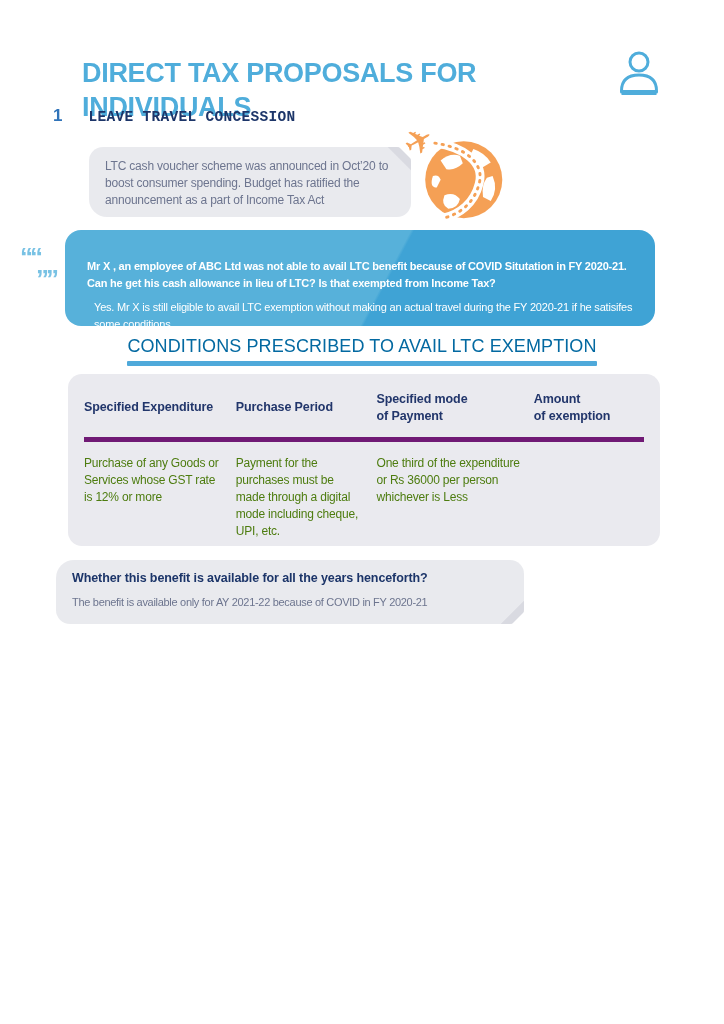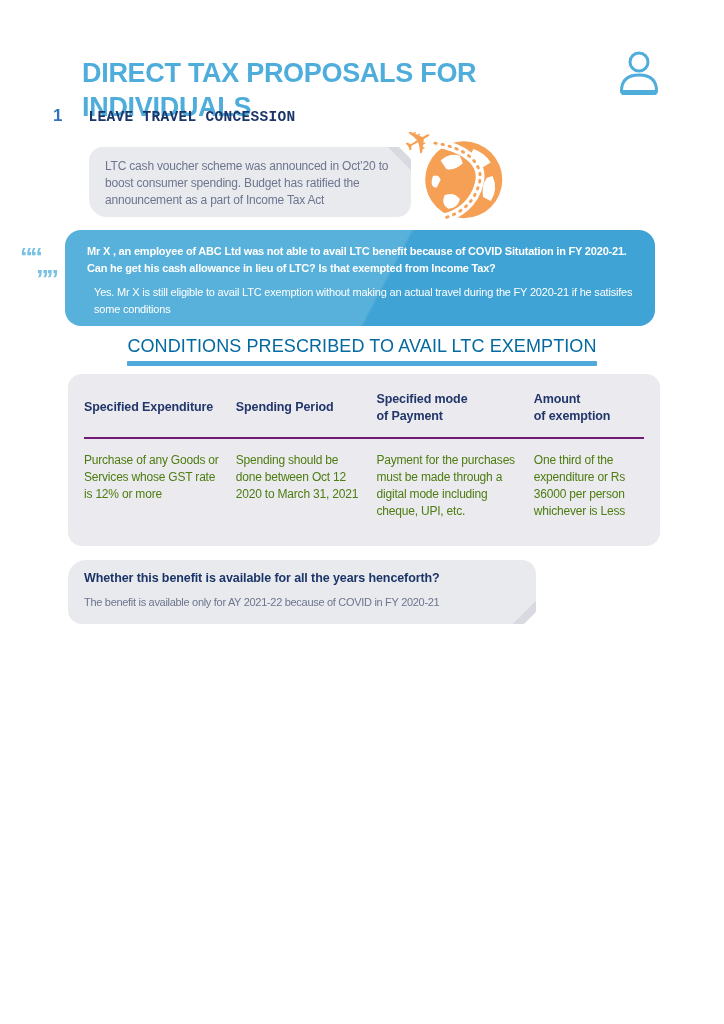--- a/index.html
+++ b/index.html
@@ -22,56 +22,56 @@
     border-radius:14px;
   }
   .intro-box{
     left:89px;top:147px;width:322px;height:70px;
     padding:11px 16px;box-sizing:border-box;
     font-size:12px;letter-spacing:-0.2px;line-height:1.4;
     background:linear-gradient(225deg,rgba(255,255,255,0) 0px,rgba(255,255,255,0) 8px,#d9dae1 9px,#d9dae1 16px,#e9eaee 17px);
     border-radius:14px 14px 14px 18px;
   }
   .faq-box{
-    left:68px;top:560px;width:468px;height:64px;
+    left:56px;top:560px;width:468px;height:64px;
     padding:11px 16px;box-sizing:border-box;
     background:linear-gradient(315deg,rgba(255,255,255,0) 0px,rgba(255,255,255,0) 8px,#d9dae1 9px,#d9dae1 16px,#e9eaee 17px);
     border-radius:18px 14px 14px 14px;
   }
   .faq-q{font-size:12.5px;font-weight:700;color:#1C3569;letter-spacing:-0.1px;}
   .faq-a{margin-top:11px;font-size:11px;letter-spacing:-0.3px;color:#6D758F;}
   
   .travel-icon{position:absolute;left:404px;top:115px;}
   
   .qa-box{
     position:absolute;left:65px;top:230px;width:590px;height:96px;
     box-sizing:border-box;padding:13px 14px 12px 22px;
     background:linear-gradient(118deg,#57B1DA 0%,#57B1DA 54%,#3FA3D5 54.5%);
     border-radius:16px;color:#ffffff;
   }
-  .qa-q{font-size:11px;font-weight:700;letter-spacing:-0.2px;line-height:1.55;}
+  .qa-q{font-size:11px;font-weight:700;letter-spacing:-0.2px;line-height:1.55;margin-top:15px;}
   .qa-a{margin-top:7px;font-size:11px;letter-spacing:-0.2px;line-height:1.5;margin-left:7px;}
   .quote-marks{position:absolute;left:20px;top:244px;color:#79C2E4;font-weight:700;line-height:1;}
   .quote-open{font-size:26px;letter-spacing:-3px;}
   .quote-close{font-size:26px;letter-spacing:-3px;margin-left:16px;margin-top:-4px;}
   
   .cond-wrap{position:absolute;left:0;top:336px;width:724px;text-align:center;}
   .cond-inner{display:inline-block;}
   .cond-heading{font-size:18px;font-weight:400;letter-spacing:0.1px;color:#0369a1;}
   .cond-bar{height:5px;background:#4FA9DA;margin-top:4px;border-radius:1px;}
   
   .table{
     position:absolute;left:68px;top:374px;width:592px;height:172px;
     box-sizing:border-box;background:#EAEAEF;border-radius:14px;
     padding:0 16px;
   }
   .t-head,.t-body{
     display:grid;grid-template-columns:1.25fr 1.15fr 1.3fr 1fr;column-gap:14px;
   }
-  .t-head{height:59px;align-items:center;border-bottom:2px solid #701a75;padding-top:4px;}
+  .t-head{height:59px;align-items:center;border-bottom:5px solid #701a75;padding-top:4px;}
   .th{font-size:12.5px;font-weight:700;color:#22366B;line-height:1.3;letter-spacing:-0.1px;}
   .th-line{display:block;}
   .t-body{padding-top:13px;}
   .td{font-size:12px;color:#4d7c0f;line-height:1.42;letter-spacing:-0.2px;}
 </style>
 </head>
 <body>
 
 <div class="page">
 
@@ -125,34 +125,33 @@
       <div class="cond-bar"></div>
     </div>
   </div>
 
   <div class="table">
     <div class="t-head">
       <div class="th">
         <span class="th-line">Specified Expenditure</span>
       </div>
       <div class="th">
-        <span class="th-line">Spending Period</span>
+        <span class="th-line">Purchase Period</span>
       </div>
       <div class="th">
         <span class="th-line">Specified mode</span>
         <span class="th-line">of Payment</span>
       </div>
       <div class="th">
         <span class="th-line">Amount</span>
         <span class="th-line">of exemption</span>
       </div>
     </div>
     <div class="t-body">
       <div class="td">Purchase of any Goods or Services whose GST rate is 12% or more</div>
-      <div class="td">Spending should be done between Oct 12 2020 to March 31, 2021</div>
       <div class="td">Payment for the purchases must be made through a digital mode including cheque, UPI, etc.</div>
       <div class="td">One third of the expenditure or Rs 36000 per person whichever is Less</div>
     </div>
   </div>
 
   <div class="gray-box faq-box">
     <div class="faq-q">Whether this benefit is available for all the years henceforth?</div>
     <div class="faq-a">The benefit is available only for AY 2021-22 because of COVID in FY 2020-21</div>
   </div>
 

